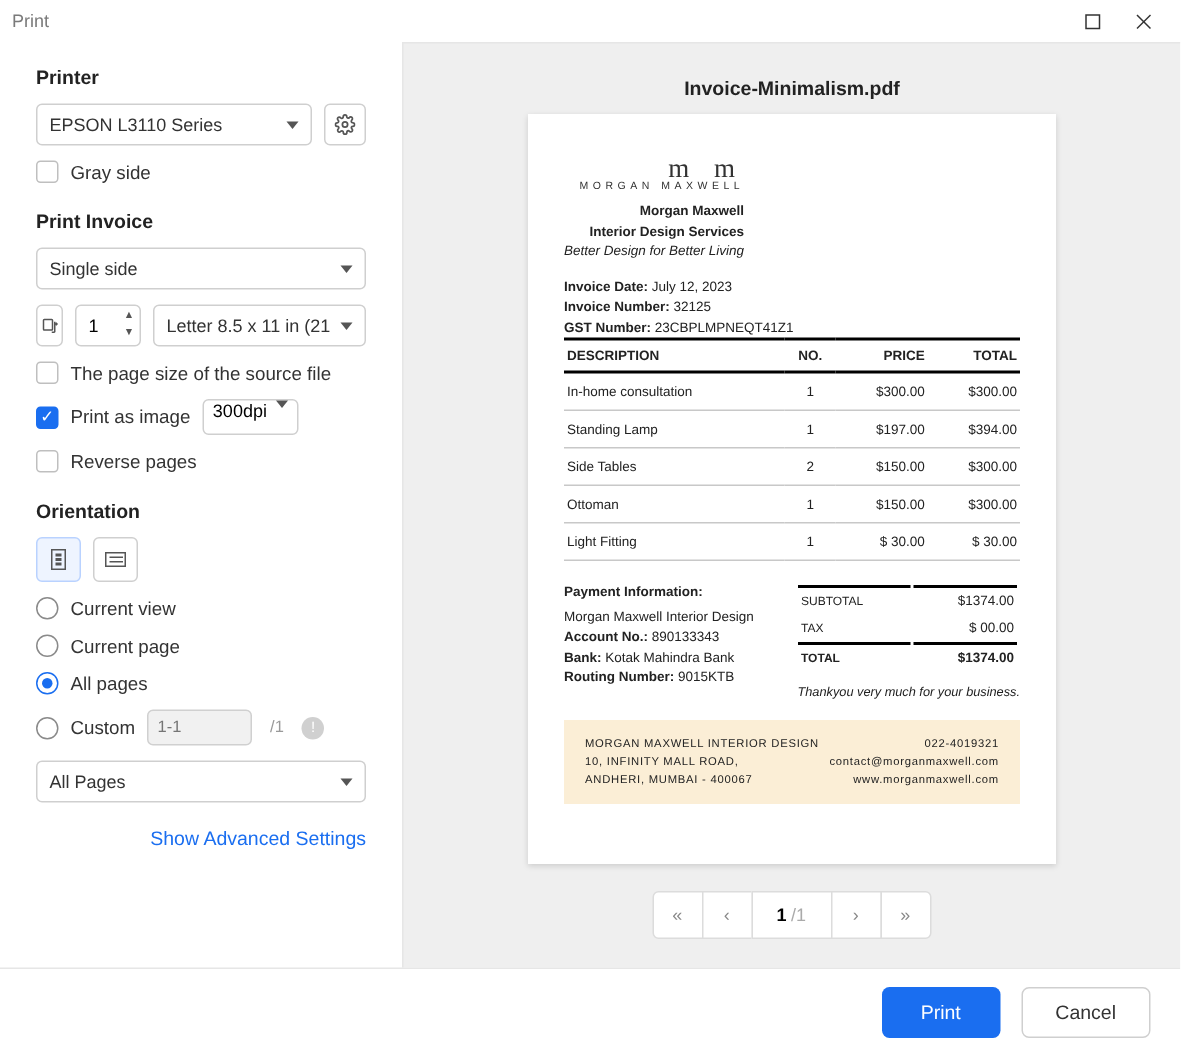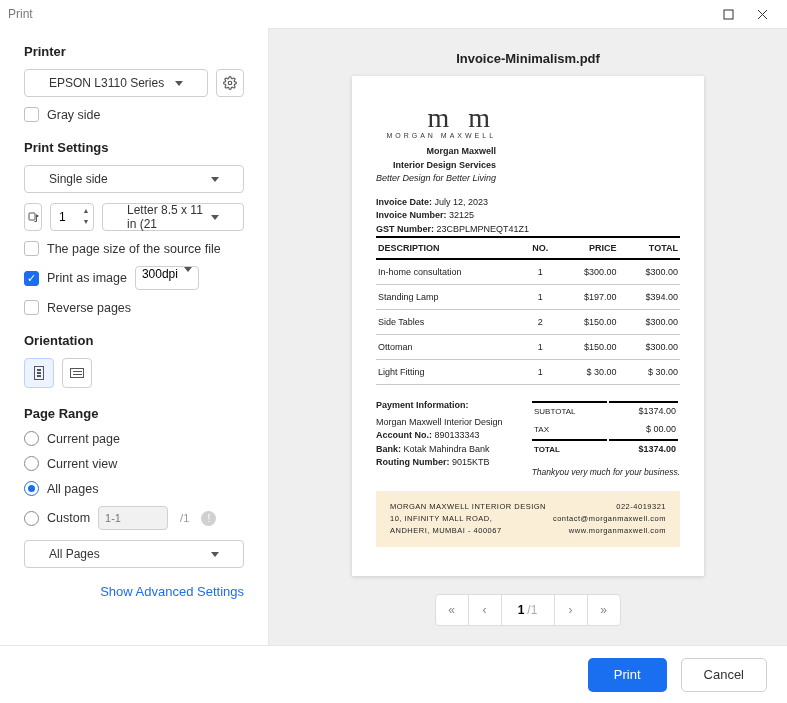--- a/index.html
+++ b/index.html
@@ -7,21 +7,21 @@
   .window { width: 787px; height: 703px; background: #fff; display: flex; flex-direction: column; overflow: hidden; }
   .titlebar { height: 28px; display: flex; align-items: center; padding: 0 8px; }
   .titlebar .title { font-size: 12px; color: #7a7a7a; }
   .titlebar .spacer { flex: 1; }
   .titlebar .winbtn { width: 34px; height: 28px; display: flex; align-items: center; justify-content: center; color: #333; }
   .body { flex: 1; display: flex; min-height: 0; }
   .sidebar { width: 268px; padding: 16px 24px 12px 24px; overflow-y: auto; }
   .sidebar::-webkit-scrollbar{width:0}
   .section-title { font-size: 13px; font-weight: 600; color: #222; margin-bottom: 10px; }
   .row { display: flex; align-items: center; gap: 8px; margin-bottom: 10px; }
-  .select { height: 28px; border: 1px solid #cfcfcf; border-radius: 4px; background: #fff; font-size: 12px; color: #333; display: flex; align-items: center; justify-content: space-between; padding: 0 24px; flex: 1; }
+  .select { height: 28px; border: 1px solid #cfcfcf; border-radius: 4px; background: #fff; font-size: 12px; color: #333; display: flex; align-items: center; justify-content: space-between; padding: 0 8px; flex: 1; }
   .chev::after { content: ""; display: inline-block; width: 0; height: 0; border-left:4px solid transparent; border-right:4px solid transparent; border-top:5px solid #555; margin-left:6px;}
   .iconbtn { width: 28px; height: 28px; border: 1px solid #cfcfcf; border-radius: 4px; background: #fff; display: flex; align-items: center; justify-content: center; color: #444; font-size: 13px; }
   .checkbox { width: 15px; height: 15px; border: 1px solid #bfbfbf; border-radius: 3px; display: inline-flex; align-items: center; justify-content: center; flex: none; }
   .checkbox.checked { background: #1a6ef0; border-color: #1a6ef0; color: #fff; }
   .checkbox.checked::after { content:"✓"; font-size:11px; line-height:1; }
   .fieldlabel { font-size: 12.5px; color: #333; }
   .copies-btn { width:18px; height:28px; border:1px solid #cfcfcf; border-radius:4px; display:flex; align-items:center; justify-content:center; font-size:11px; color:#555; flex:none;}
   .copies-input { width:44px; height:28px; border:1px solid #cfcfcf; border-radius:4px; font-size:12px; padding:0 20px 0 8px; position:relative;}
   .spinwrap{position:relative;}
   .spinbtns{position:absolute; right:3px; top:2px; display:flex; flex-direction:column;}
@@ -44,21 +44,21 @@
   .link{color:#1a6ef0;font-size:13px;text-align:right;margin-top:16px;}
   .dpi-sel{height:24px;border:1px solid #cfcfcf;border-radius:4px;font-size:12px;padding:0 6px;display:flex;}
   .section-gap{margin-top:18px;}
 
   .preview-area { flex:1; background:#efefef; border-left:1px solid #e6e6e6; border-top:1px solid #e6e6e6; display:flex; flex-direction:column; align-items:center; }
   .preview-title { font-size:13px; font-weight:600; color:#222; margin:22px 0 10px;}
   .paper { width:352px; height:500px; background:#fff; box-shadow:0 1px 4px rgba(0,0,0,.15); padding:26px 24px; font-family: Georgia, "Times New Roman", serif; color:#222;}
   .inv-head{display:flex;justify-content:space-between;}
   .inv-head h1{font-family: Arial, sans-serif; font-size:26px;font-weight:700;letter-spacing:.5px;}
   .logo{text-align:right;}
-  .logo .mm{font-family: Georgia, serif;font-size:28px;letter-spacing:6px;color:#333;}
+  .logo .mm{font-family: Georgia, serif;font-size:18px;letter-spacing:6px;color:#333;}
   .logo .brand{font-size:7px;letter-spacing:3px;color:#333;margin-top:-2px;}
   .inv-left{font-size:9px;line-height:1.5;margin-top:4px;}
   .inv-left .to{font-weight:700;font-size:9px;}
   .inv-right{font-size:9px;text-align:right;line-height:1.5;margin-top:6px;}
   .inv-right .em{font-style:italic;}
   .inv-meta{font-size:9px;margin-top:10px;line-height:1.5;}
   .inv-meta b{font-weight:700;}
   .inv-table{width:100%;border-collapse:collapse;font-size:9px;}
   .inv-table th{border-top:2px solid #000;border-bottom:2px solid #000;text-align:left;padding:5px 2px;font-family:Arial,sans-serif;font-size:9px;font-weight:700;}
   .inv-table th.num,.inv-table td.num{text-align:center;}
@@ -123,21 +123,21 @@
               <circle cx="12" cy="12" r="3"></circle>
               <path d="M19.4 15a1.7 1.7 0 0 0 .3 1.8l.1.1a2 2 0 1 1-2.8 2.8l-.1-.1a1.7 1.7 0 0 0-1.8-.3 1.7 1.7 0 0 0-1 1.5V21a2 2 0 1 1-4 0v-.1a1.7 1.7 0 0 0-1-1.5 1.7 1.7 0 0 0-1.8.3l-.1.1a2 2 0 1 1-2.8-2.8l.1-.1a1.7 1.7 0 0 0 .3-1.8 1.7 1.7 0 0 0-1.5-1H3a2 2 0 1 1 0-4h.1a1.7 1.7 0 0 0 1.5-1 1.7 1.7 0 0 0-.3-1.8l-.1-.1a2 2 0 1 1 2.8-2.8l.1.1a1.7 1.7 0 0 0 1.8.3H9a1.7 1.7 0 0 0 1-1.5V3a2 2 0 1 1 4 0v.1a1.7 1.7 0 0 0 1 1.5 1.7 1.7 0 0 0 1.8-.3l.1-.1a2 2 0 1 1 2.8 2.8l-.1.1a1.7 1.7 0 0 0-.3 1.8V9a1.7 1.7 0 0 0 1.5 1H21a2 2 0 1 1 0 4h-.1a1.7 1.7 0 0 0-1.5 1z"></path>
             </svg>
         </div>
       </div>
       <div class="row">
         <span class="checkbox"></span>
         <span class="fieldlabel">Gray side</span>
       </div>
 
-      <div class="section-title section-gap">Print Settings</div>
+      <div class="section-title section-gap">Print Invoice</div>
       <div class="row">
         <div class="select chev">
             <span>Single side</span>
           </div>
       </div>
       <div class="row">
         <div class="copies-btn">
             <svg width="12" height="12" viewBox="0 0 24 24" fill="none" stroke="#555" stroke-width="2">
               <rect x="4" y="4" width="12" height="14" rx="1"></rect>
               <line x1="19" y1="7" x2="19" y2="21"></line>
@@ -183,28 +183,27 @@
             </div>
           </div>
         <div class="btn land">
             <div class="pg">
               <span></span>
               <span></span>
             </div>
           </div>
       </div>
 
-      <div class="section-title section-gap">Page Range</div>
+      <div class="row">
+          <span class="radio"></span>
+          <span class="fieldlabel">Current view</span>
+        </div>
       <div class="row">
           <span class="radio"></span>
           <span class="fieldlabel">Current page</span>
-        </div>
-      <div class="row">
-          <span class="radio"></span>
-          <span class="fieldlabel">Current view</span>
         </div>
       <div class="row">
           <span class="radio checked"></span>
           <span class="fieldlabel">All pages</span>
         </div>
       <div class="row">
         <span class="radio"></span>
         <span class="fieldlabel">Custom</span>
         <input class="custom-input" placeholder="1-1" style="">
         <span class="hint">/1</span>

